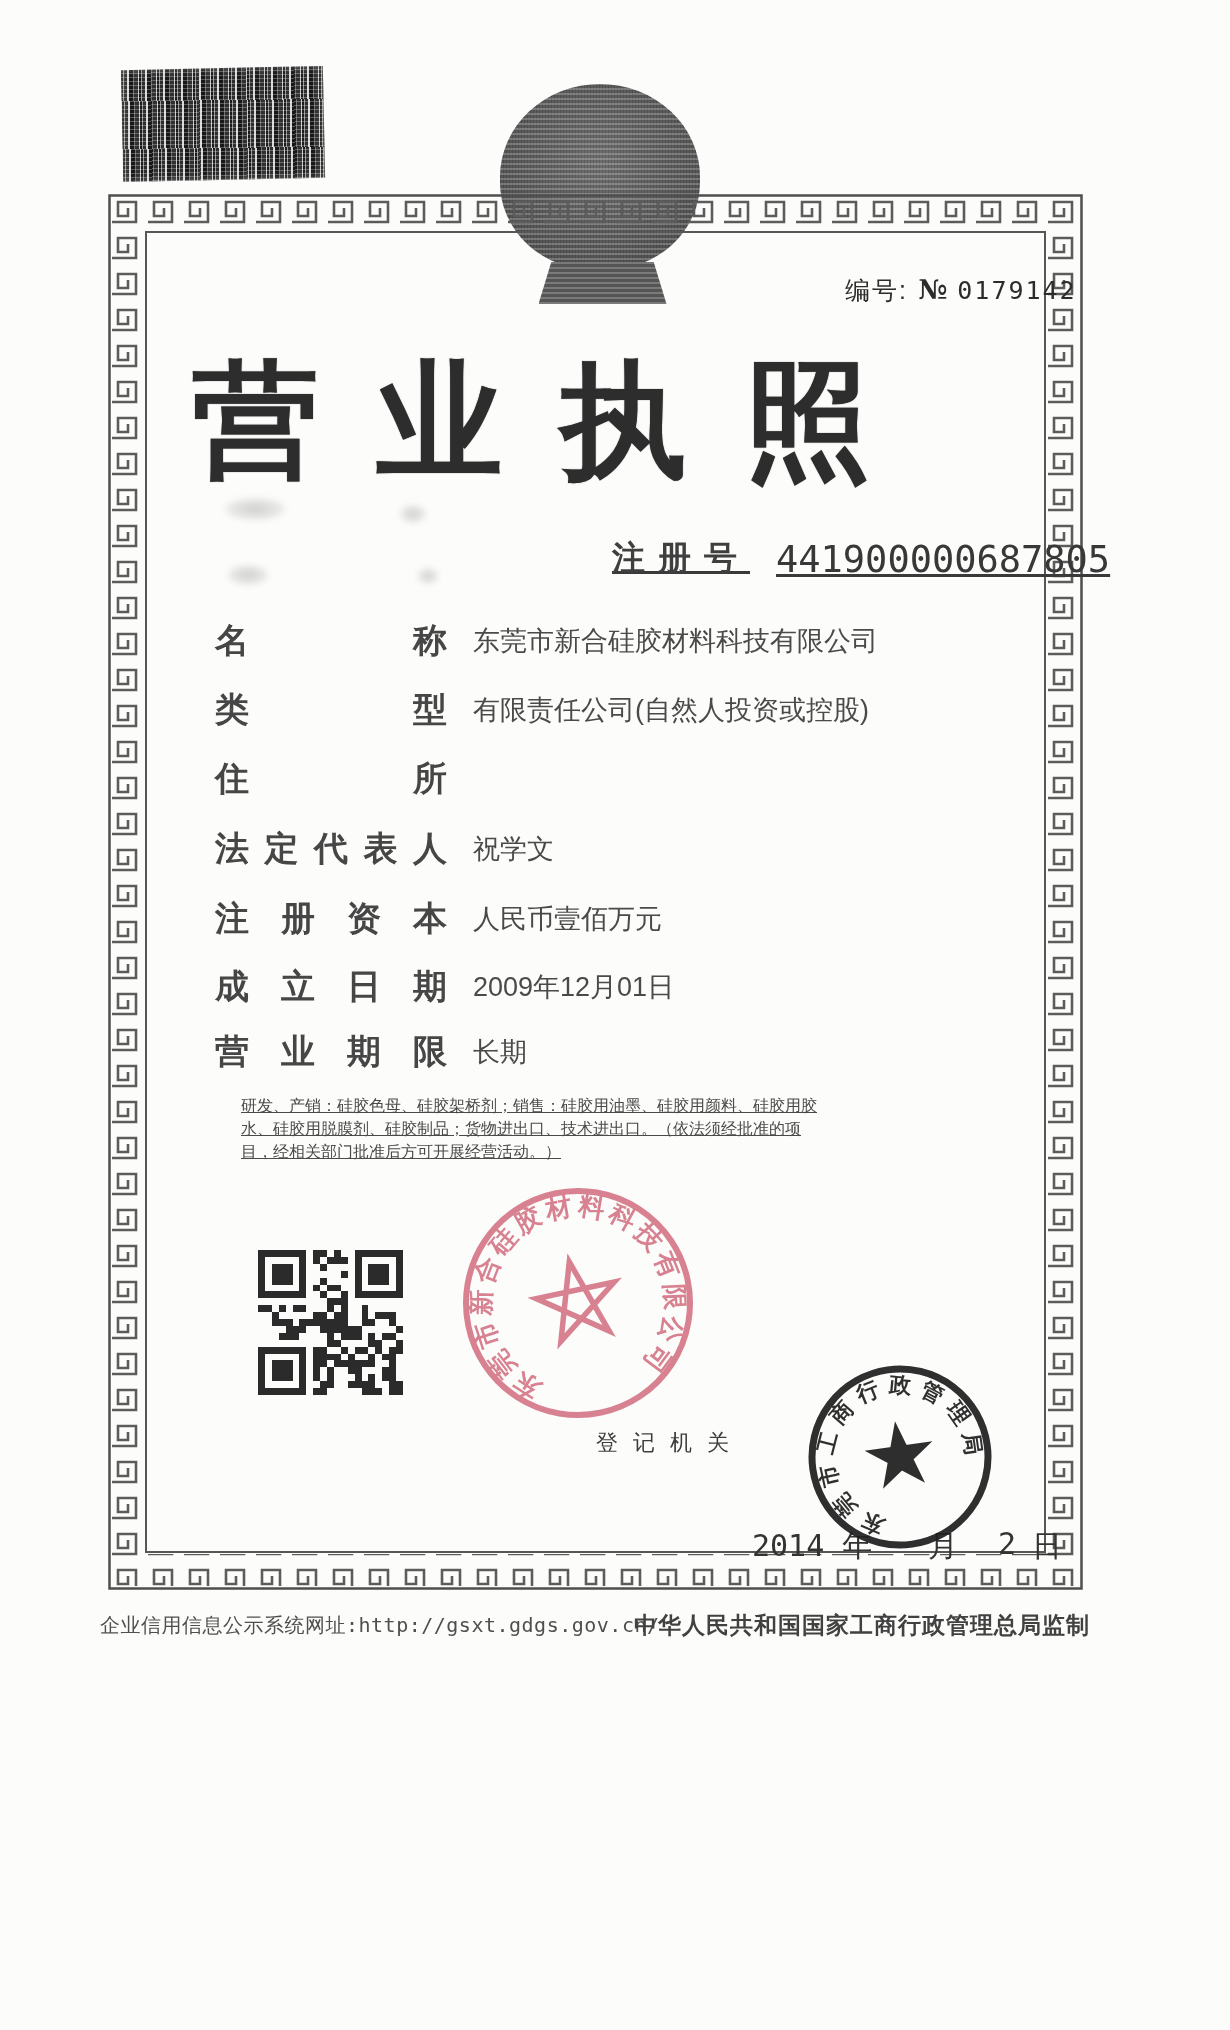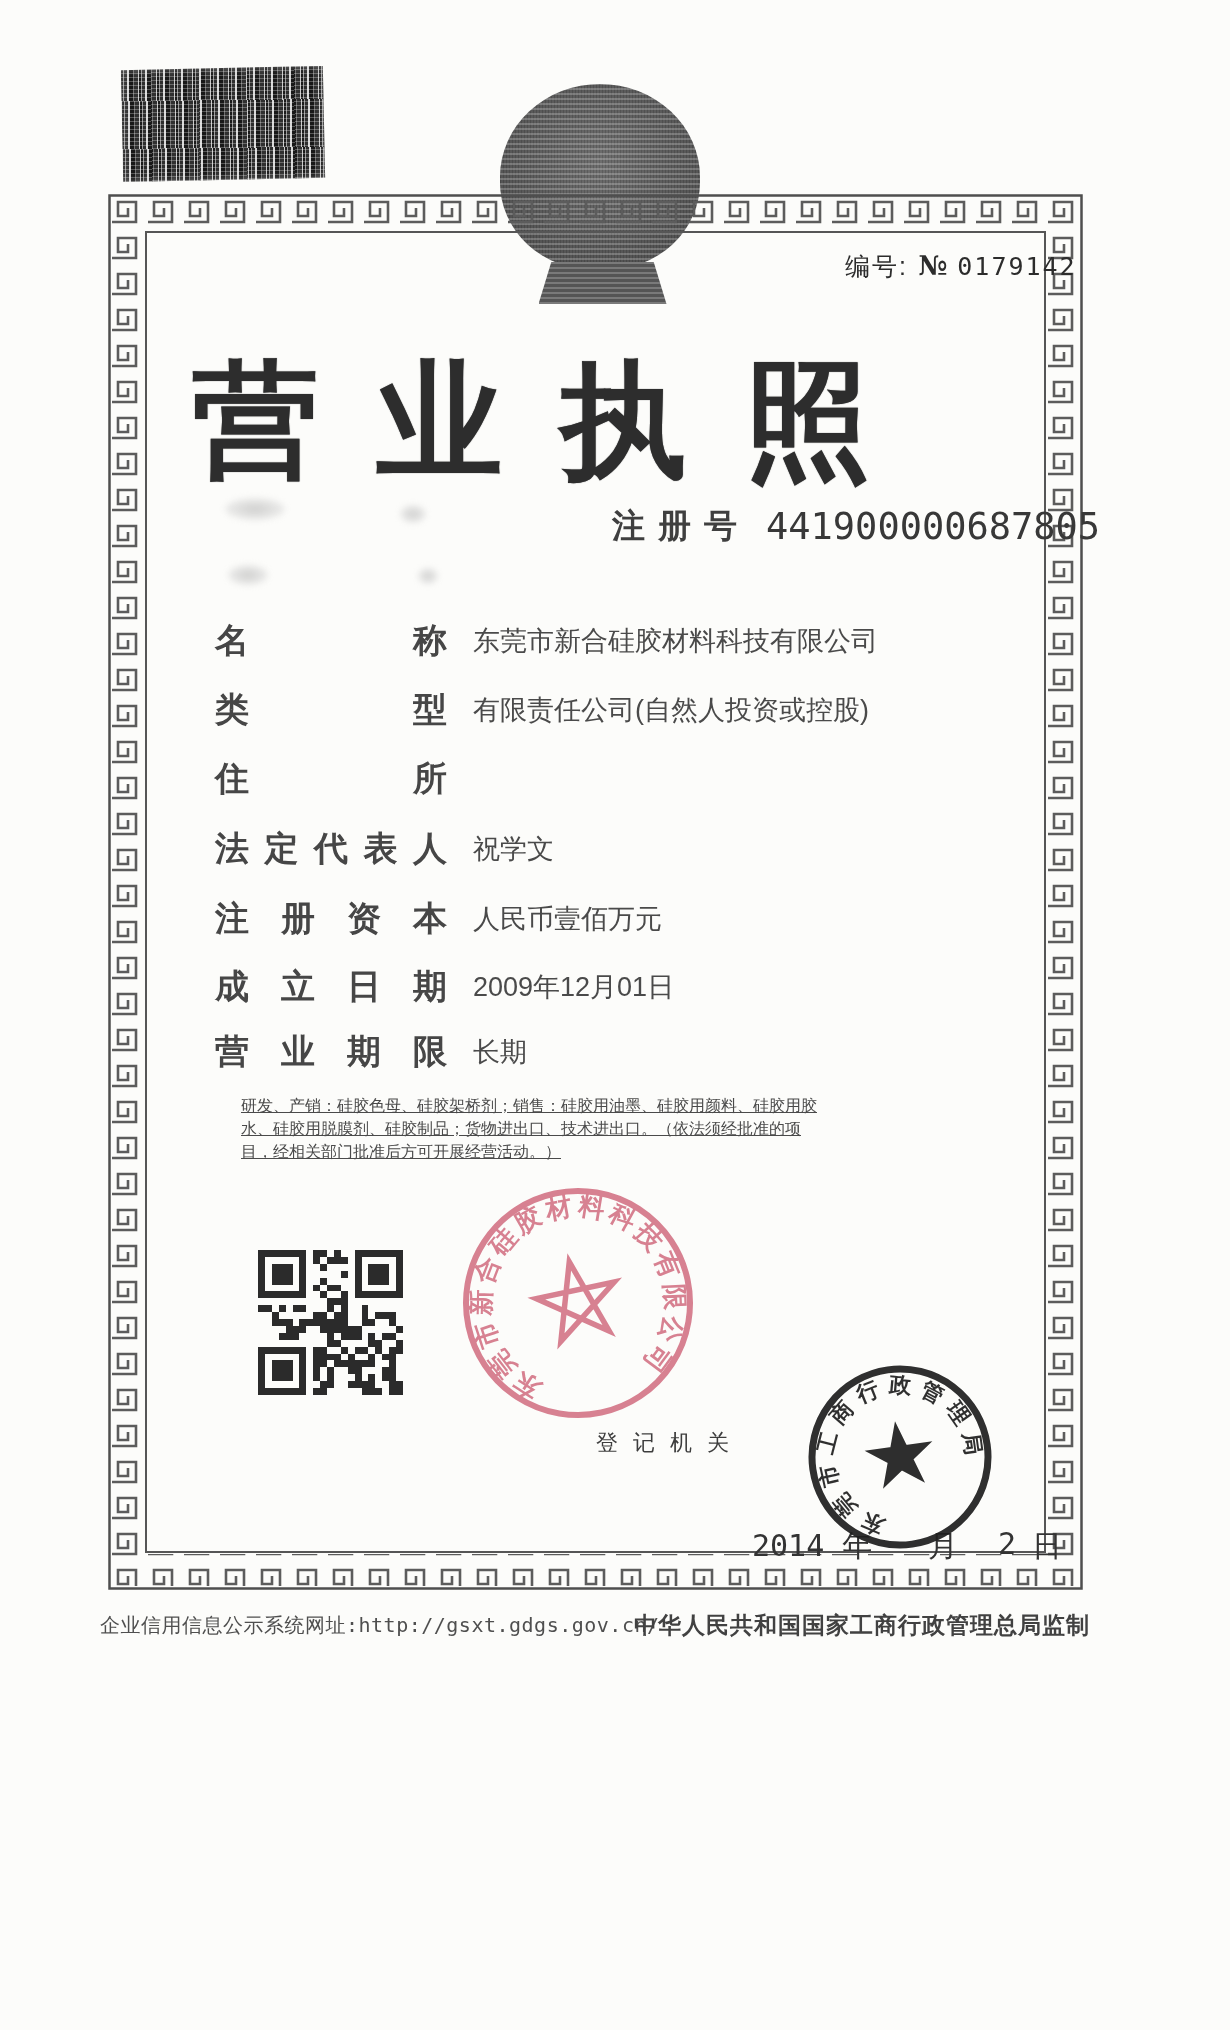--- a/index.html
+++ b/index.html
@@ -38,37 +38,37 @@
       repeating-linear-gradient(0deg, rgba(255,255,255,.22) 0 2px, rgba(0,0,0,0) 2px 5px),
       #555;
     filter:blur(.4px);
   }
 
   
   .frame{left:108px;top:194px;}
 
   
   .serial{left:845px;top:250px;display:flex;align-items:baseline;gap:10px;font-size:25px;color:#2c2c2c;}
-  .serial .lbl{letter-spacing:2px;}
+  .serial .lbl{letter-spacing:2px;margin-top:24px;}
   .serial .nosym{font-family:"DejaVu Serif","Liberation Serif",serif;font-weight:bold;font-size:27px;}
   .serial .num{font-family:"DejaVu Sans Mono","Liberation Mono",monospace;font-size:25px;letter-spacing:2px;}
 
   
   .title{
     left:108px;top:338px;width:847px;text-align:center;
     font-size:126px;font-weight:900;color:#2d2d2d;
     letter-spacing:58px;padding-left:58px;box-sizing:border-box;
     text-shadow:0 0 1px #444;
     font-family:"DejaVu Sans","Liberation Sans",sans-serif;
   }
 
   
-  .regline{left:612px;top:504px;display:flex;align-items:center;}
+  .regline{left:612px;top:536px;display:flex;align-items:flex-end;text-decoration:underline;}
   .regline .lbl{font-size:33px;letter-spacing:13px;color:#3f3f3f;font-weight:bold;}
-  .regline .num{font-family:"DejaVu Sans Mono","Liberation Mono",monospace;font-size:37px;color:#383838;margin-left:16px;}
+  .regline .num{font-family:"DejaVu Sans Mono","Liberation Mono",monospace;font-size:37px;color:#383838;margin-left:26px;}
 
   
   .row{left:215px;width:860px;display:flex;align-items:flex-start;}
   .row .flabel{
     width:232px;flex:0 0 232px;font-size:34px;font-weight:bold;color:#464646;
     text-align:justify;text-align-last:justify;
     font-family:"DejaVu Serif","Liberation Serif",serif;
   }
   .row .fvalue{margin-left:26px;font-size:27px;color:#4a4a4a;padding-top:5px;}
   .row .fvalue.small{font-size:16px;line-height:1.45;padding-top:4px;width:590px;text-decoration:underline;}

